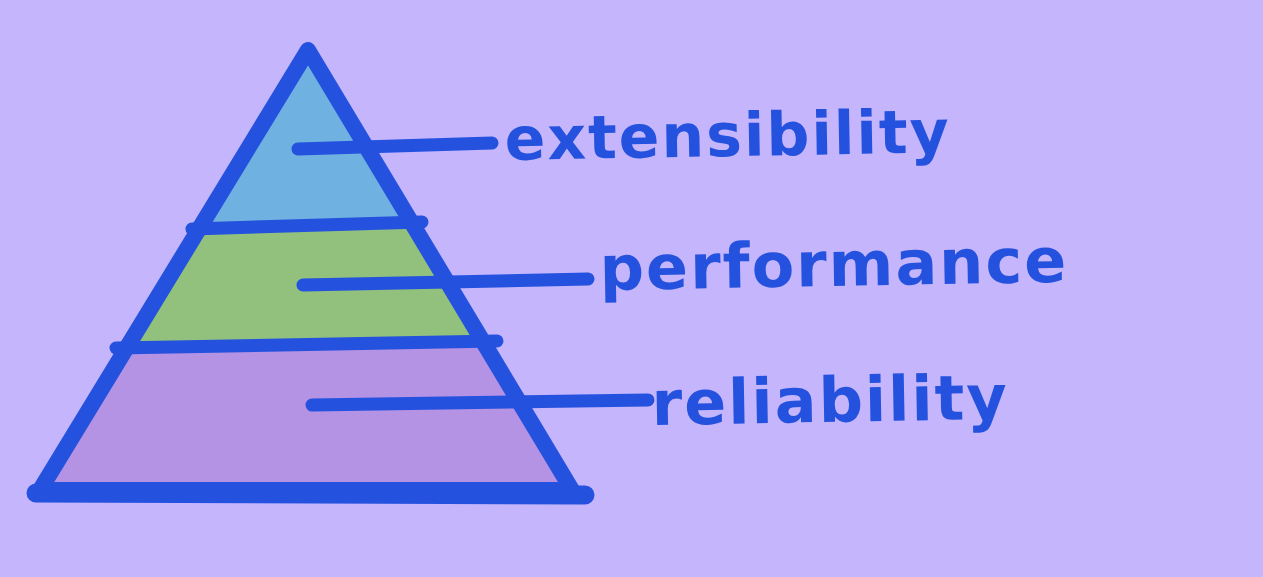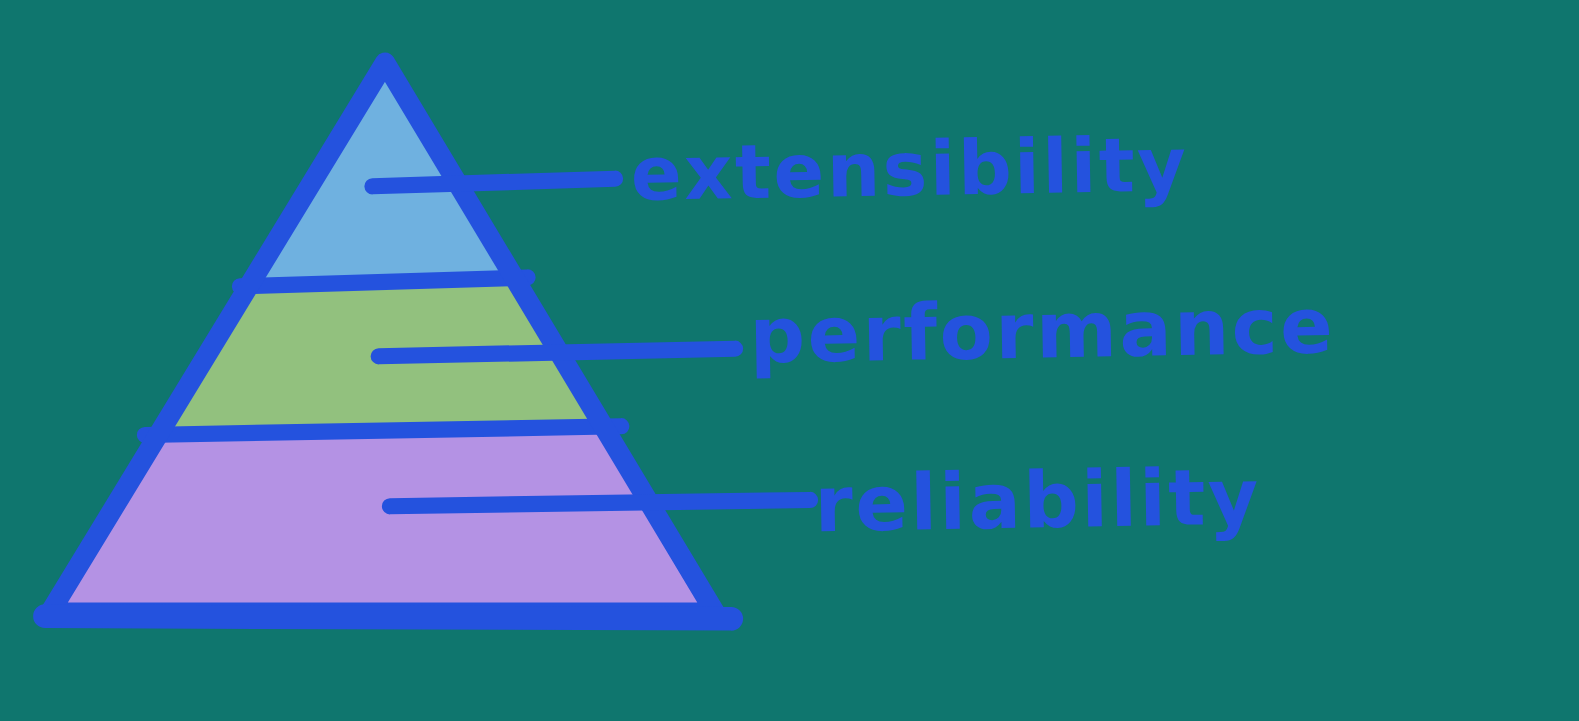--- a/index.html
+++ b/index.html
@@ -22,21 +22,21 @@
   }
   .layer-label {
     font-family: "DejaVu Sans", sans-serif;
     font-weight: bold;
     letter-spacing: 2px;
   }
 </style>
 </head>
 <body>
 
-<div class="canvas" style="background: #0f766e;">
+<div class="canvas" style="background: #c4b5fd;">
   <svg width="1263" height="577" viewBox="0 0 1263 577">
 
     <polygon points="308,50 413,225 201,225" fill="#6fb1e0"></polygon>
 
     <polygon points="201,225 413,225 485,345 128,345" fill="#92c17e"></polygon>
 
     <polygon points="128,345 485,345 572,490 40,490" fill="#b492e4"></polygon>
 
     <line x1="192" y1="229" x2="422" y2="222" stroke-width="13" stroke-linecap="round" stroke="#2452de"></line>
 

